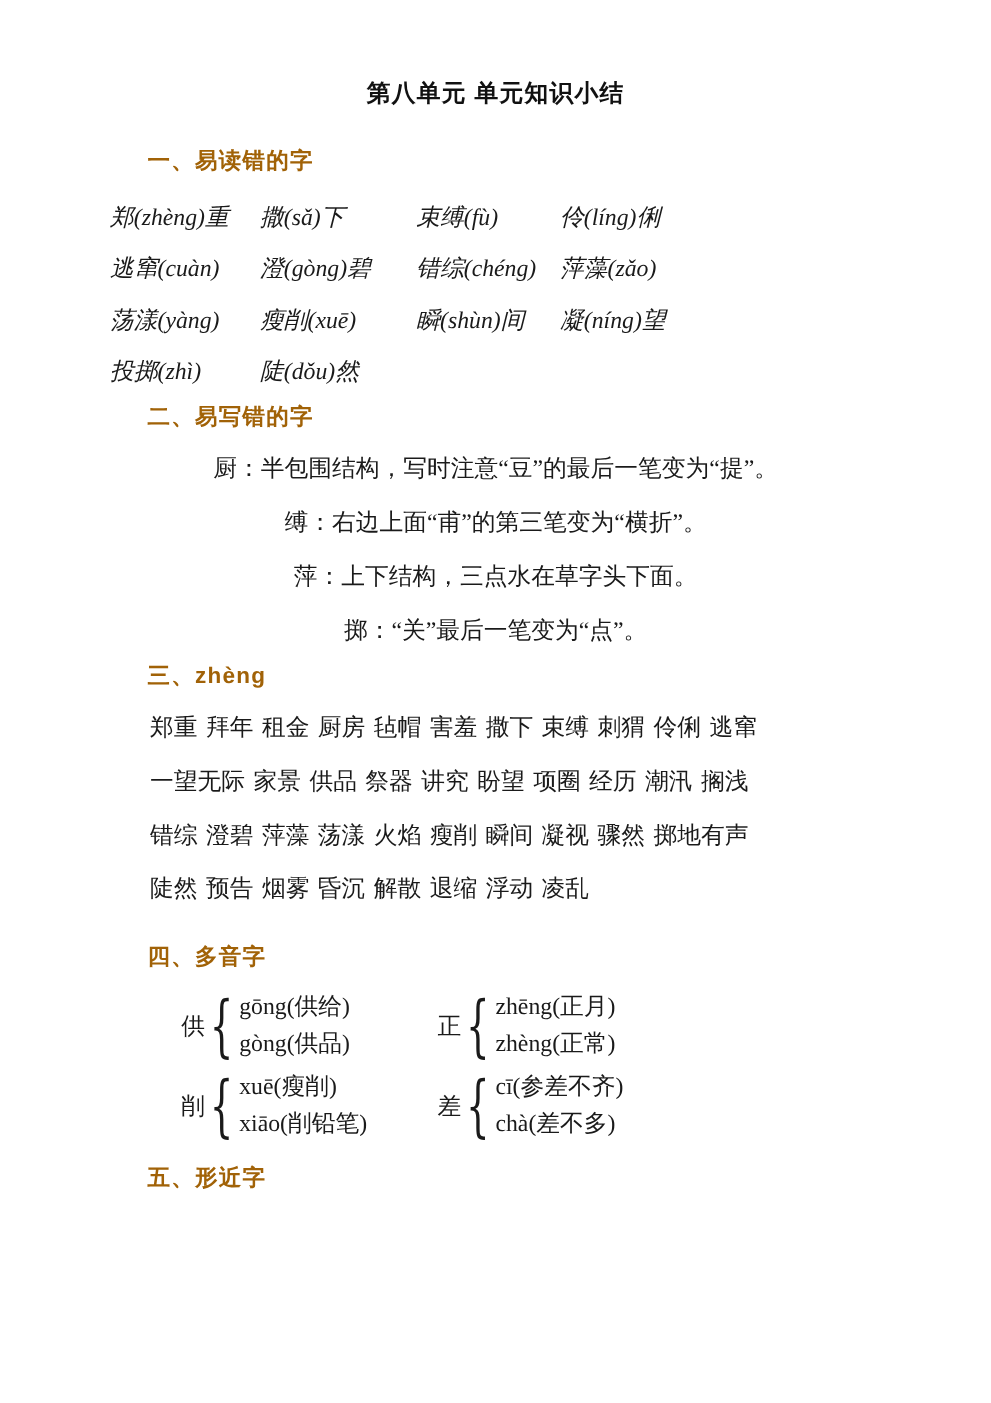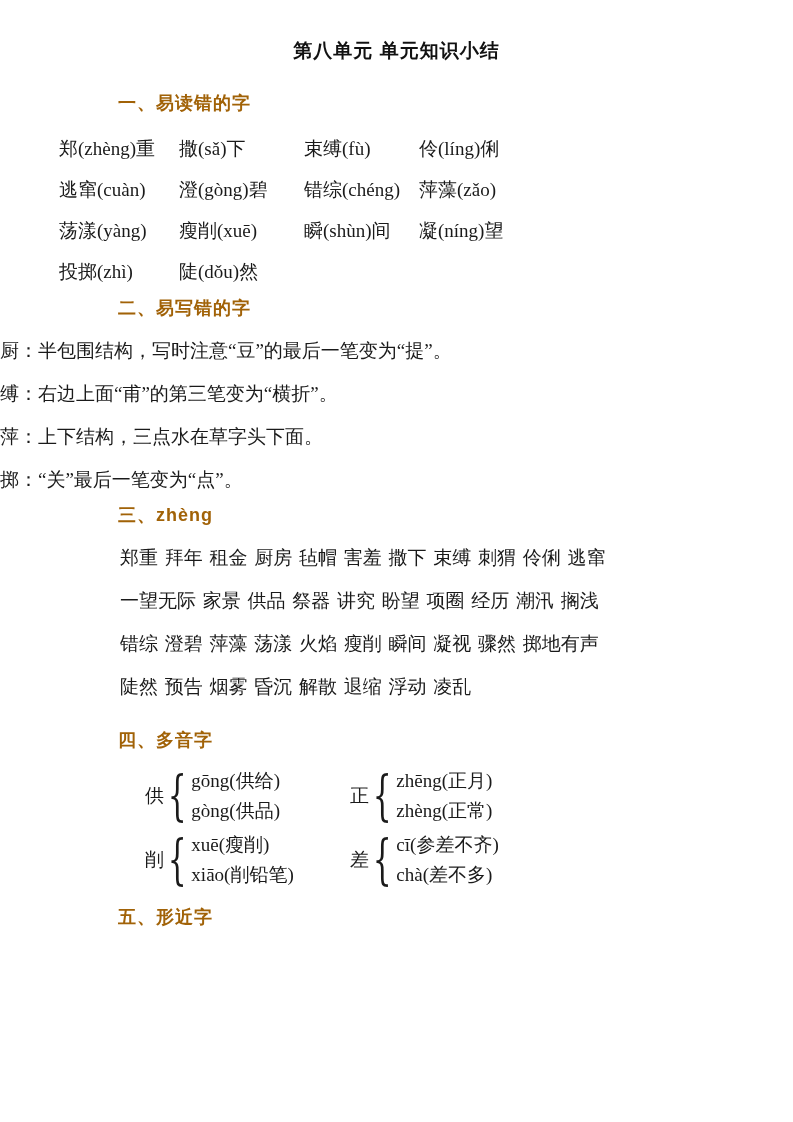--- a/index.html
+++ b/index.html
@@ -6,21 +6,21 @@
   .page {
     position: relative;
     width: 793px;
     height: 1122px;
     background: #ffffff;
     font-family: "Liberation Serif", "DejaVu Serif", serif;
     color: #1a1a1a;
     overflow: hidden;
   }
   .doc-title {
-    padding-top: 38px;
+    padding-top: 63px;
     text-align: center;
     font-family: "Liberation Sans", "DejaVu Sans", sans-serif;
     font-weight: bold;
     font-size: 19px;
     line-height: 26px;
     color: #111111;
     letter-spacing: 1px;
   }
   .sec-heading {
     margin-left: 118px;
@@ -30,29 +30,29 @@
     line-height: 25px;
     color: #a16207;
     letter-spacing: 1px;
   }
   .h1 { margin-top: 27px; }
   .h2 { margin-top: 4px; }
   .h3 { margin-top: 2px; }
   .h4 { margin-top: 20px; }
   .h5 { margin-top: 14px; }
 
-  .s1-grid { margin-left: 59px; margin-top: 12px; }
+  .s1-grid { margin-left: 88px; margin-top: 12px; font-style: italic; }
   .s1-row { display: flex; height: 41px; align-items: center; }
   .s1-cell { font-size: 19px; white-space: nowrap; }
   .c1 { width: 120px; }
   .c2 { width: 125px; }
   .c3 { width: 115px; }
   .c4 { width: auto; }
 
-  .s2-lines { margin-top: 8px; }
+  .s2-lines { margin-top: 8px; text-align: center; }
   .s2-line { font-size: 19px; line-height: 43px; white-space: nowrap; }
 
   .s3-lines { margin-left: 120px; margin-top: 8px; }
   .s3-line { font-size: 19px; line-height: 43px; white-space: nowrap; word-spacing: 2px; }
 
   .s4-grid {
     margin-left: 145px;
     margin-top: 12px;
     display: grid;
     grid-template-columns: 205px auto;

